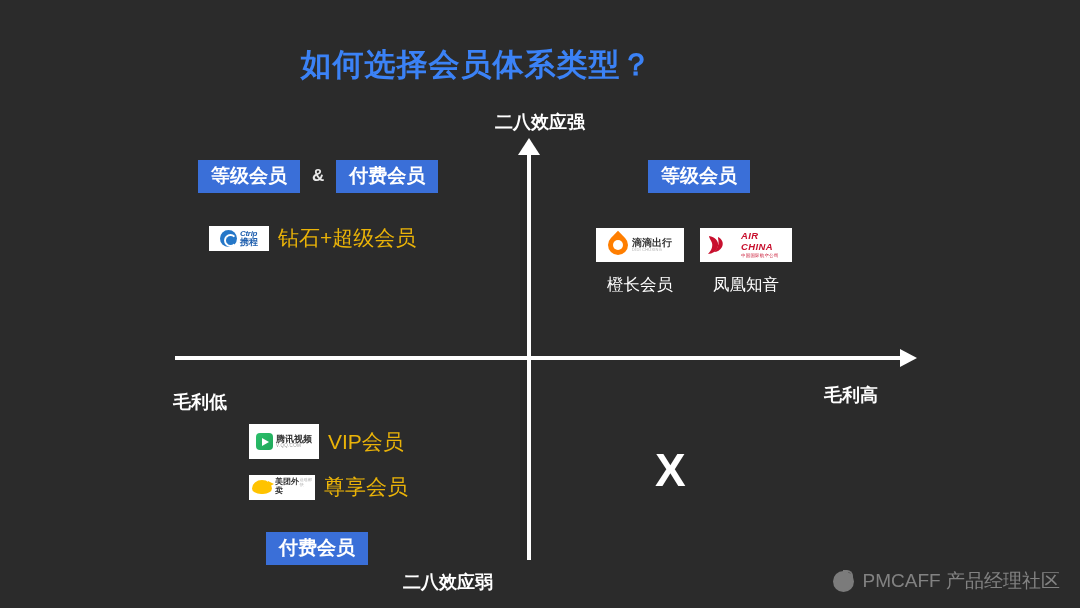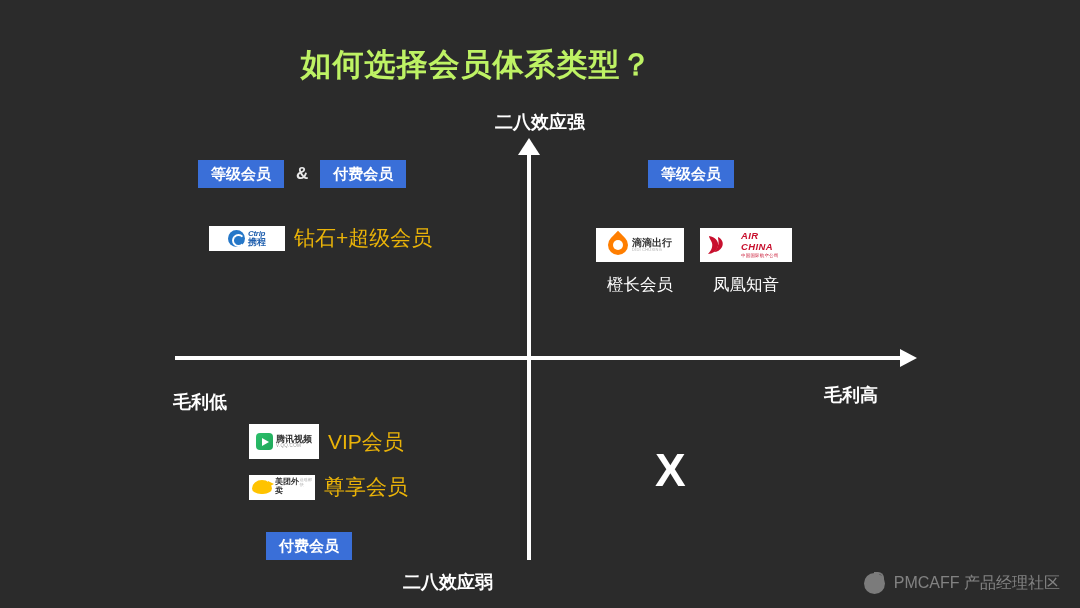--- a/index.html
+++ b/index.html
@@ -20,21 +20,21 @@
   
   .slide-title {
     position: absolute;
     top: 44px;
     left: 0;
     width: 953px;
     text-align: center;
     font-size: 31px;
     font-weight: bold;
     letter-spacing: 1px;
-    color: #bef264;
+    color: #3b82f6;
   }
 
   
   .axis-v-line {
     position: absolute;
     left: 527px;
     top: 152px;
     width: 4px;
     height: 408px;
     background: #ffffff;
@@ -77,21 +77,21 @@
   .axis-label-top    { top: 110px; left: 0; width: 1080px; text-align: center; }
   .axis-label-bottom { top: 570px; left: 0; width: 896px; text-align: center; }
   .axis-label-left   { top: 383px; left: 173px; margin-top: 7px; }
   .axis-label-right  { top: 383px; left: 824px; }
 
   
   .badge {
     display: inline-block;
     background: #3a6fd8;
     color: #ffffff;
-    font-size: 15px;
+    font-size: 19px;
     font-weight: bold;
     padding: 5px 13px 6px 13px;
     line-height: 1.15;
     white-space: nowrap;
   }
   .badge-row {
     position: absolute;
     display: flex;
     align-items: center;
     gap: 10px;
@@ -131,21 +131,21 @@
   .logo-chip {
     background: #ffffff;
     display: flex;
     align-items: center;
     justify-content: center;
     overflow: hidden;
     flex: none;
   }
 
   
-  .logo-ctrip { width: 76px; height: 25px; gap: 3px; padding: 2px 3px; }
+  .logo-ctrip { width: 60px; height: 25px; gap: 3px; padding: 2px 3px; }
   .ctrip-mark {
     width: 17px; height: 17px;
     background: #2577c8;
     border-radius: 50%;
     position: relative;
     flex: none;
   }
   .ctrip-mark::after {
     content: "";
     position: absolute;
@@ -284,21 +284,21 @@
   .wm-logo::after {
     content: "";
     position: absolute;
     right: 1px; top: -1px;
     width: 8px; height: 8px;
     border-top: 2px solid #bdbdbd;
     border-right: 2px solid #bdbdbd;
     border-radius: 0 60% 0 0;
   }
   .wm-text {
-    font-size: 16px;
+    font-size: 19px;
     color: #c9c9c9;
     white-space: nowrap;
   }
 </style>
 </head>
 <body style="background: rgb(43, 43, 43);">
 
 <div class="slide-title">如何选择会员体系类型？</div>
 
 <div class="axis-v-line"></div>

